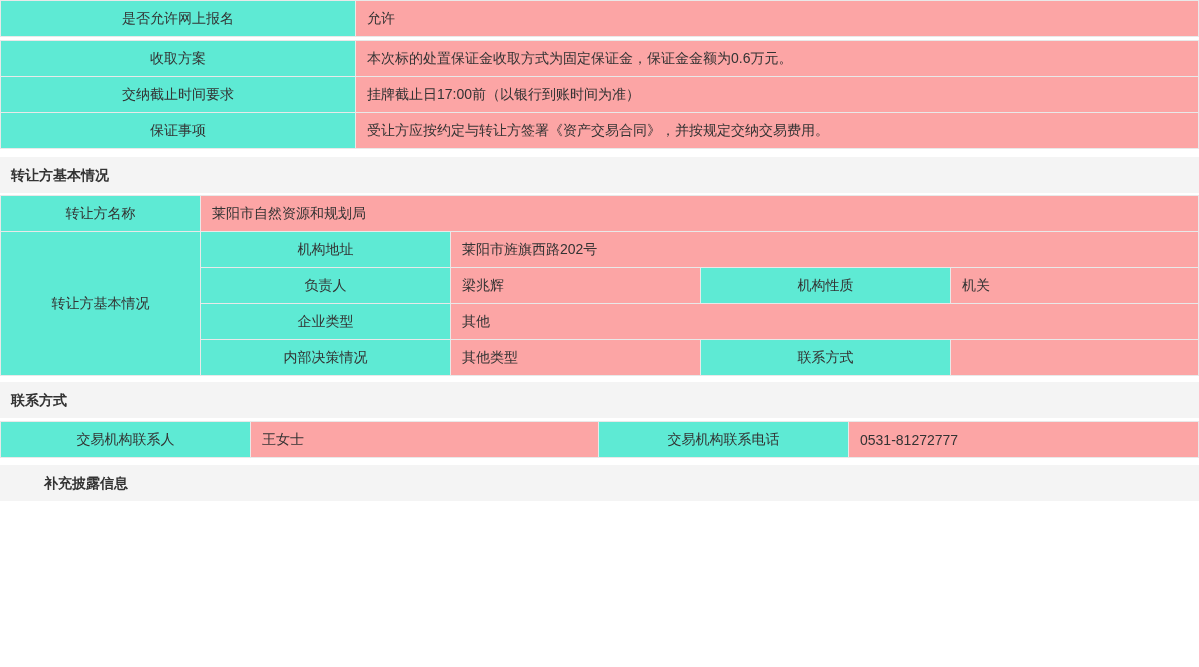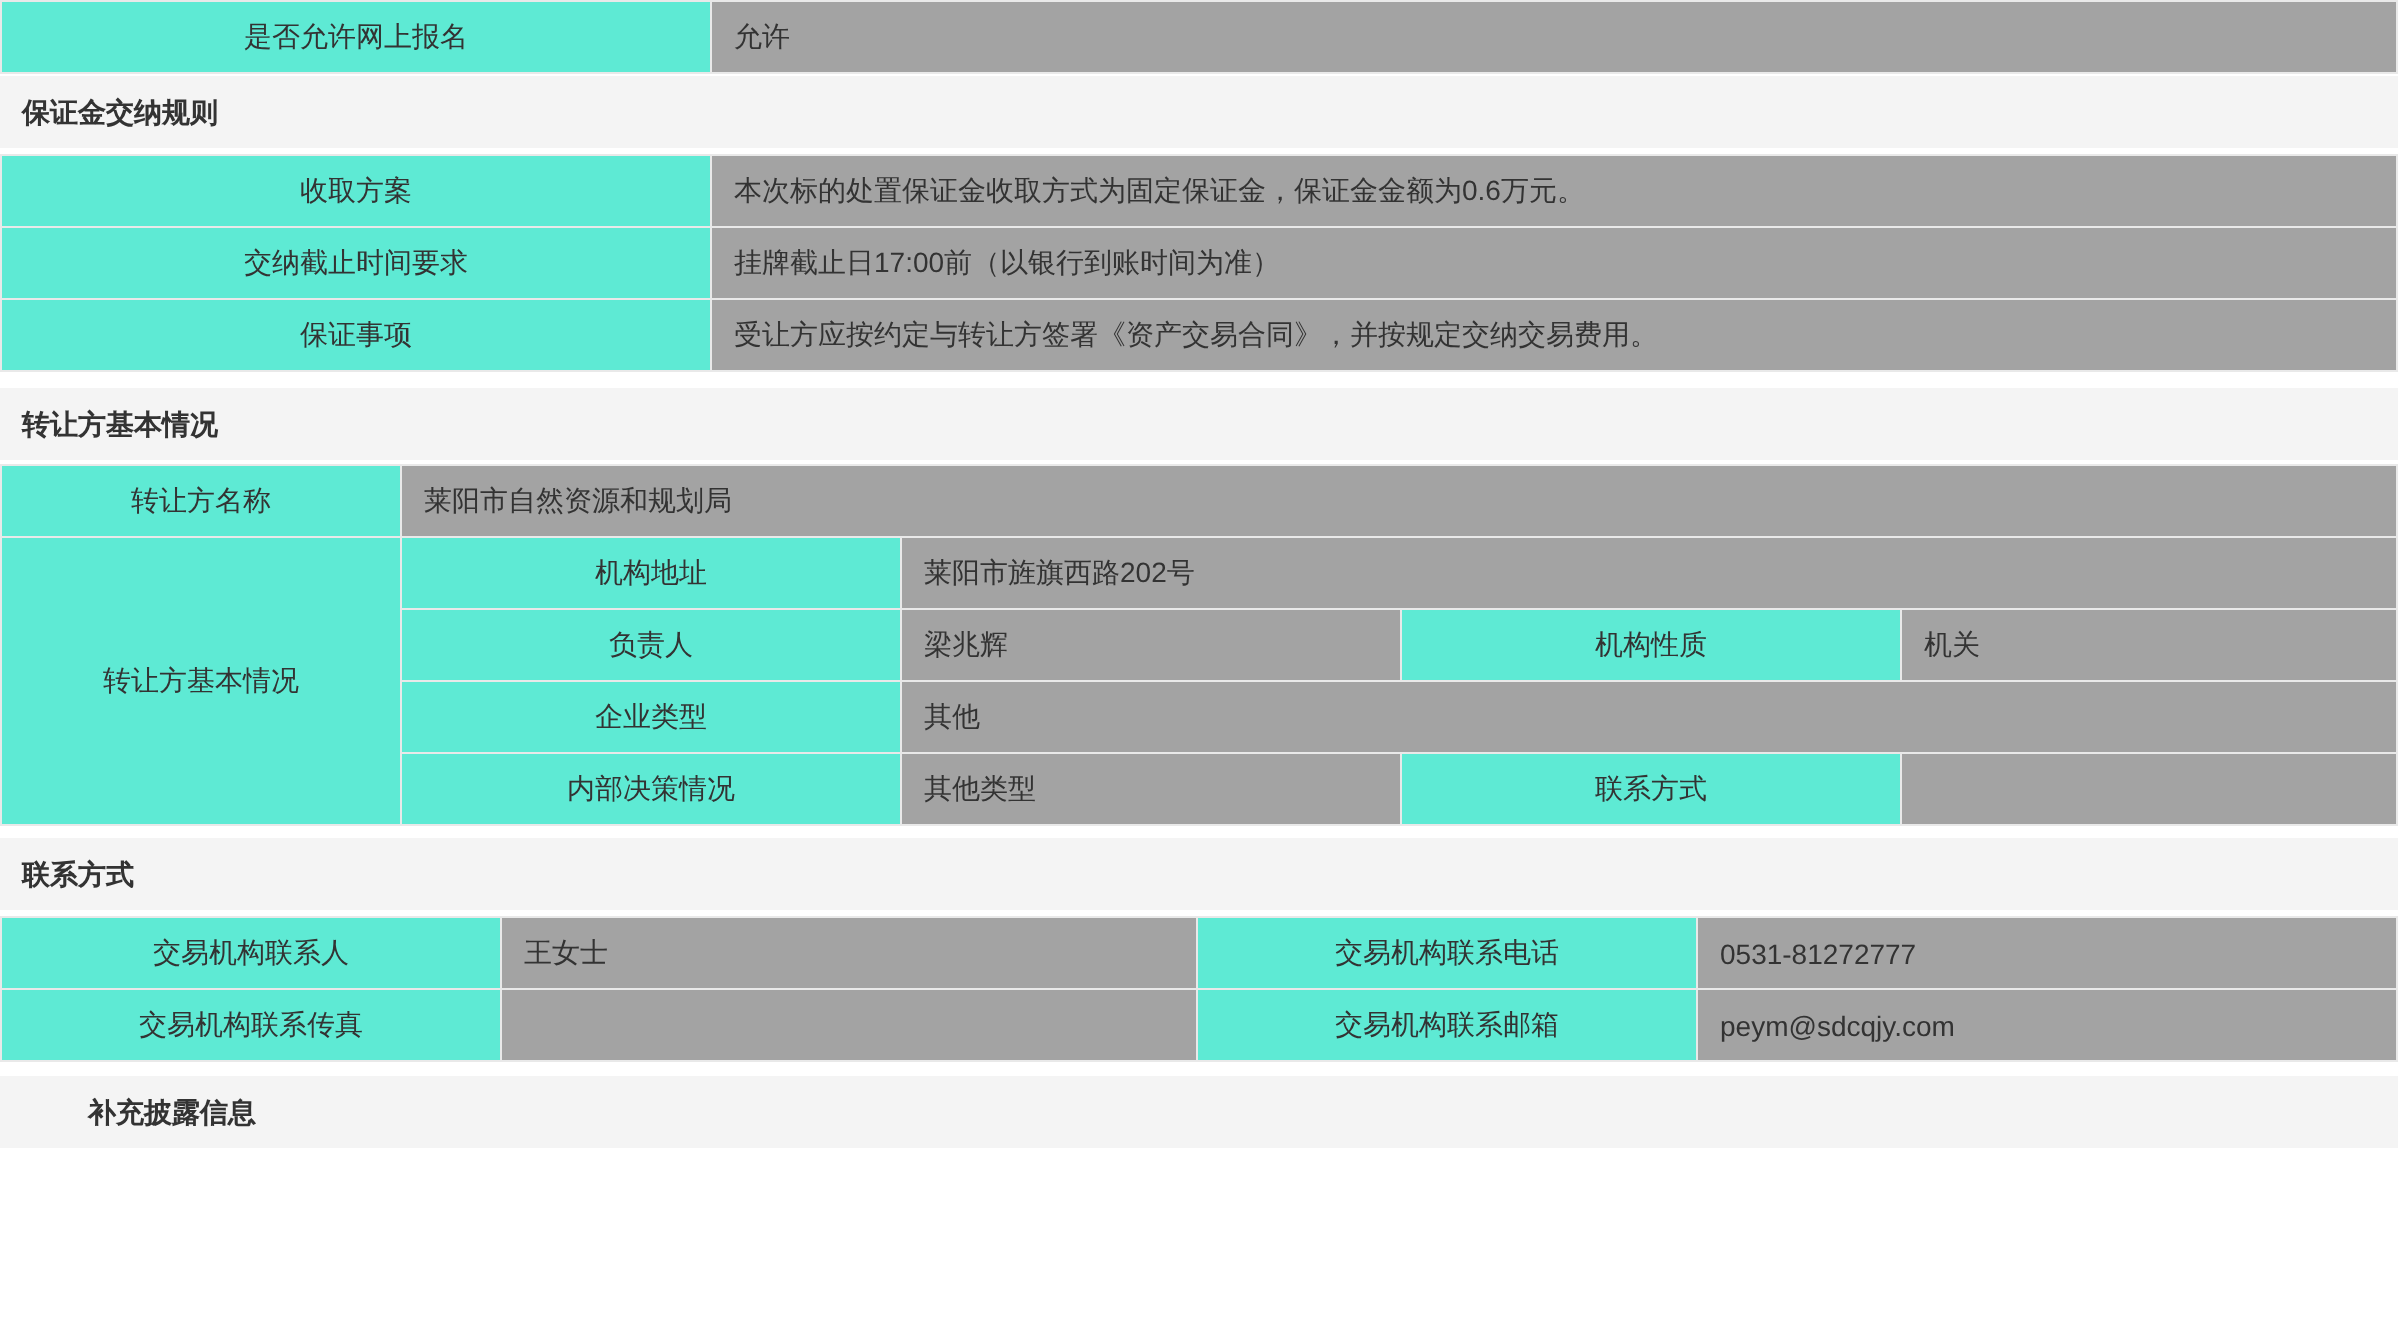--- a/index.html
+++ b/index.html
@@ -28,21 +28,21 @@
     overflow: hidden; white-space: nowrap;
     vertical-align: middle;
   }
   td.lbl {
     background: #5eead4;
     text-align: center;
     padding: 0 8px;
     color: #333;
   }
   td.val {
-    background: #a3a3a3;
+    background: #fca5a5;
     text-align: left;
     padding: 0 11px;
     color: #333;
   }
   td.val.center { text-align: center; padding: 0; }
   .mt-band-b { margin-top: 1px; }
   .mt-tbl-b  { margin-top: 3px; }
   .mt-band-c { margin-top: 8px; }
   .mt-tbl-c  { margin-top: 2px; }
   .mt-band-d { margin-top: 6px; }
@@ -60,21 +60,20 @@
         <col>
       </colgroup>
     <tbody>
         <tr>
       <td class="lbl">是否允许网上报名</td>
       <td class="val">允许</td>
     </tr>
   </tbody>
     </table>
 
-  <div class="band mt-band-b">保证金交纳规则</div>
   <table class="tbl mt-tbl-b">
     <colgroup>
         <col style="width:355px">
         <col>
       </colgroup>
     <tbody>
         <tr>
       <td class="lbl">收取方案</td>
       <td class="val">本次标的处置保证金收取方式为固定保证金，保证金金额为0.6万元。</td>
     </tr>
@@ -135,24 +134,18 @@
         <col style="width:250px">
         <col>
     </colgroup>
     <tbody>
         <tr>
       <td class="lbl">交易机构联系人</td>
       <td class="val">王女士</td>
       <td class="lbl">交易机构联系电话</td>
       <td class="val">0531-81272777</td>
     </tr>
-    <tr>
-      <td class="lbl">交易机构联系传真</td>
-      <td class="val"></td>
-      <td class="lbl">交易机构联系邮箱</td>
-      <td class="val">peym@sdcqjy.com</td>
-    </tr>
   </tbody>
     </table>
 
   <div class="band mt-band-e">补充披露信息</div>
 
 </div>
 
 </body></html>

